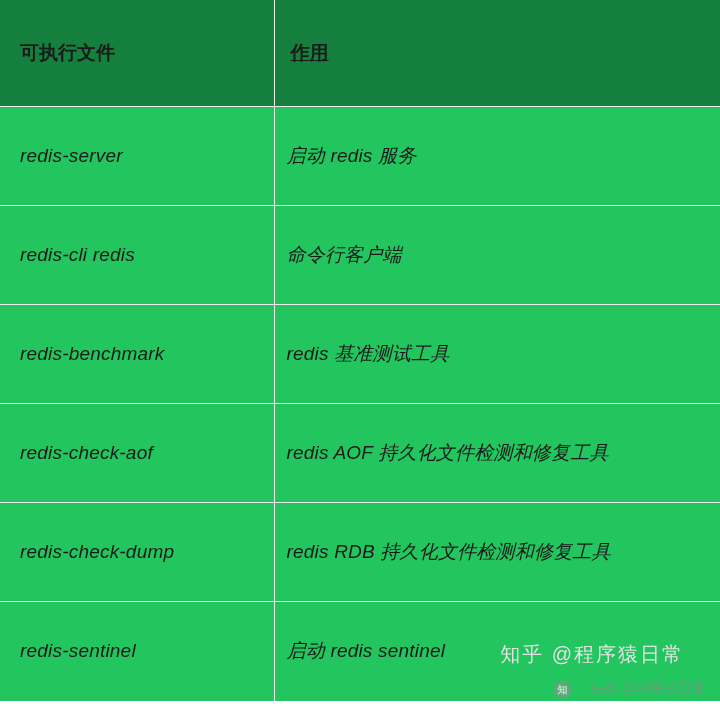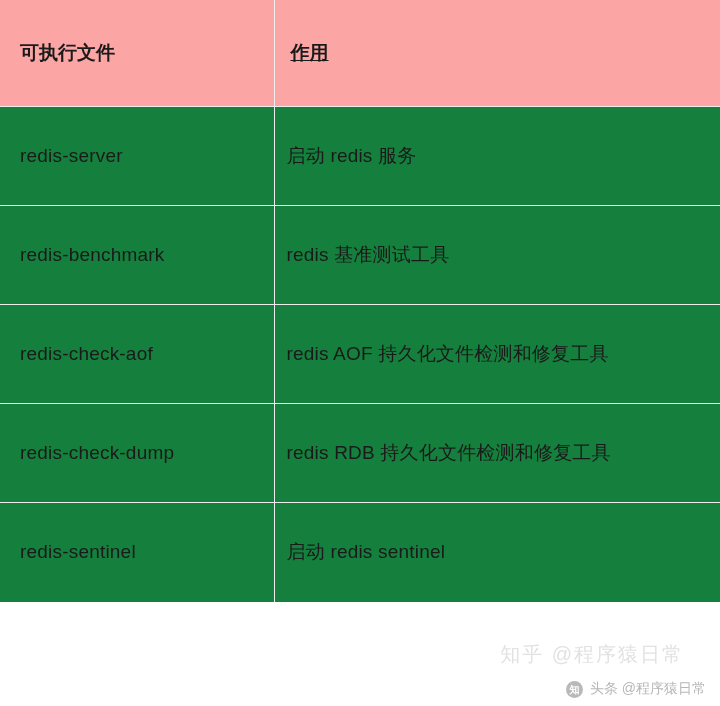--- a/index.html
+++ b/index.html
@@ -22,21 +22,21 @@
   }
   table.data-table {
     width: 720px;
     border-collapse: collapse;
     table-layout: fixed;
   }
   table.data-table col.c1 { width: 274px; }
   table.data-table col.c2 { width: 446px; }
 
   thead th {
-    background: #fca5a5;
+    background: #15803d;
     text-align: left;
     font-weight: bold;
     font-size: 19px;
     color: #1a1a1a;
     padding: 40px 0 40px 20px;
     border-bottom: 1px solid #ececec;
     border-right: 1px solid #ececec;
     vertical-align: middle;
     height: 102px;
     box-sizing: border-box;
@@ -48,22 +48,23 @@
   }
   tbody td {
     font-size: 19px;
     color: #1a1a1a;
     padding: 0 0 0 20px;
     border-bottom: 1px solid #ececec;
     border-right: 1px solid #ececec;
     vertical-align: middle;
     height: 99px;
     box-sizing: border-box;
-    background: #15803d;
+    background: #22c55e;
     letter-spacing: 0.2px;
+    font-style: italic;
   }
   tbody td.last {
     border-right: none;
     padding-left: 12px;
   }
   tbody tr:last-child td {
     border-bottom: none;
   }
   .watermark {
     position: absolute;
@@ -82,20 +83,21 @@
     background: #8f8f8f;
     color: #ffffff;
     font-size: 10px;
     line-height: 17px;
     text-align: center;
     font-weight: bold;
   }
   .watermark .wm-text {
     font-size: 14px;
     color: #8a8a8a;
+    margin-left: 12px;
   }
   .ghost {
     position: absolute;
     right: 36px;
     bottom: 38px;
     font-size: 20px;
     color: #e2e2e2;
     letter-spacing: 2px;
     pointer-events: none;
     user-select: none;
@@ -115,20 +117,24 @@
         <th>可执行文件</th>
         <th class="last">作用</th>
       </tr>
     </thead>
     <tbody>
       <tr>
         <td>redis-server</td>
         <td class="last">启动 redis 服务</td>
       </tr>
       <tr>
+        <td>redis-cli redis</td>
+        <td class="last">命令行客户端</td>
+      </tr>
+      <tr>
         <td>redis-benchmark</td>
         <td class="last">redis 基准测试工具</td>
       </tr>
       <tr>
         <td>redis-check-aof</td>
         <td class="last">redis AOF 持久化文件检测和修复工具</td>
       </tr>
       <tr>
         <td>redis-check-dump</td>
         <td class="last">redis RDB 持久化文件检测和修复工具</td>

